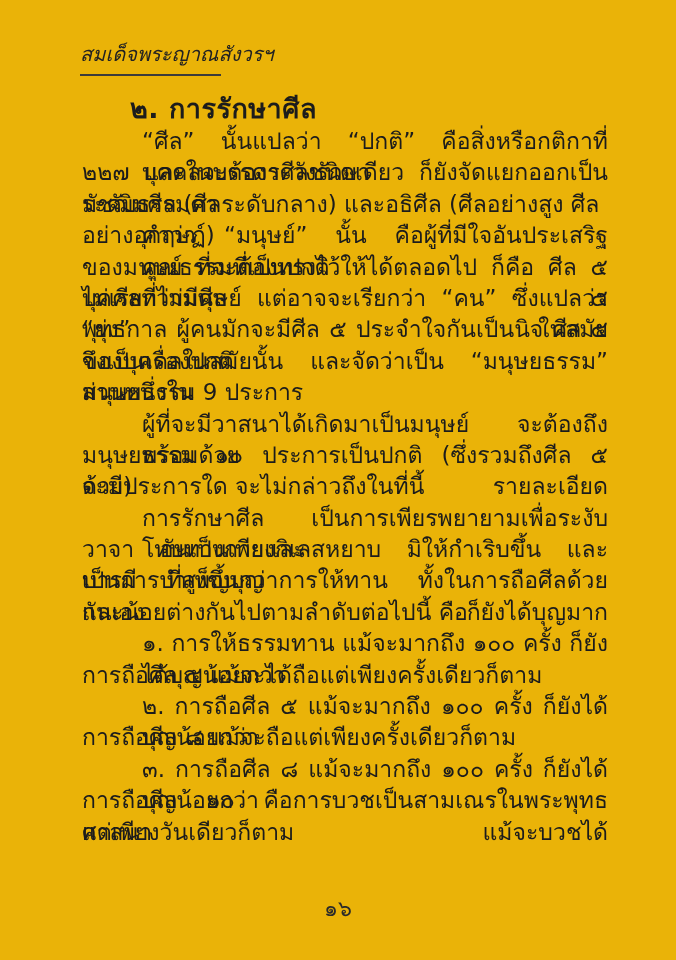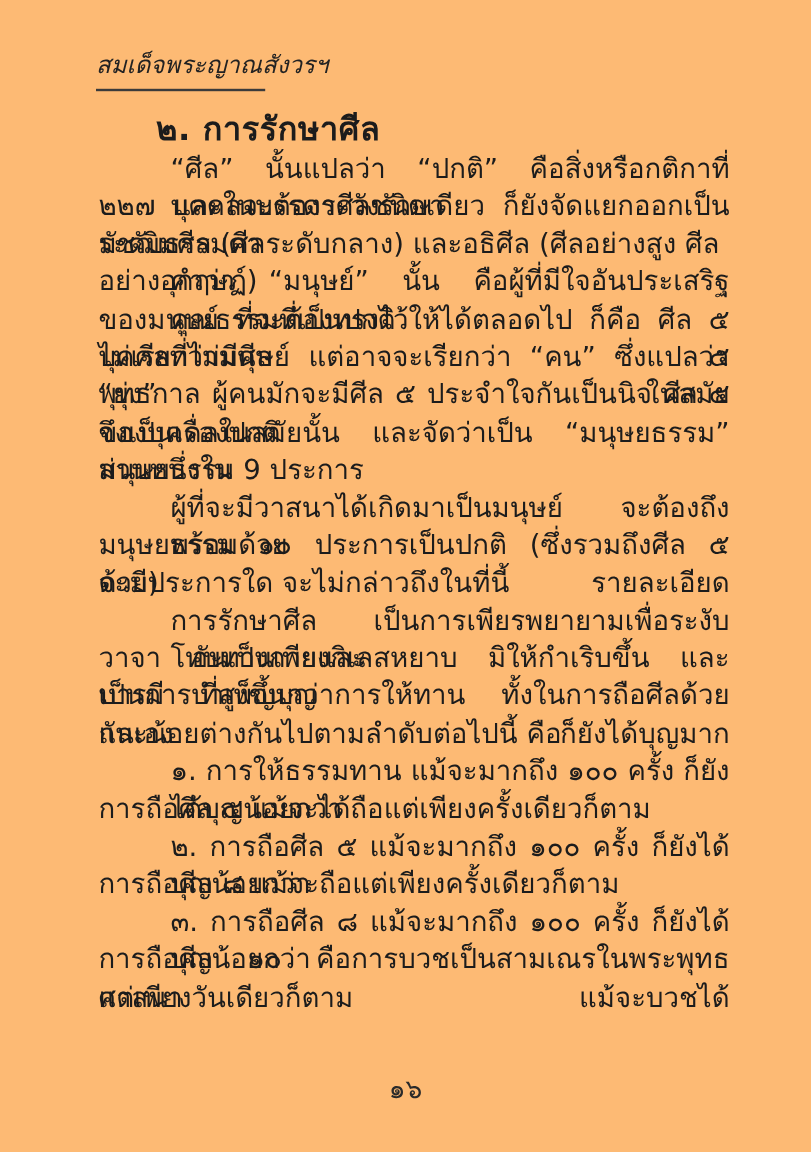--- a/index.html
+++ b/index.html
@@ -4,21 +4,21 @@
 <style>
   html, body {
     margin: 0;
     padding: 0;
     background: #ffffff;
   }
   .page {
     position: relative;
     width: 676px;
     height: 960px;
-    background: #fdba74;
+    background: #eab308;
     overflow: hidden;
     font-family: "DejaVu Sans", sans-serif;
     color: #1c1c1c;
   }
   .running-head {
     position: absolute;
     left: 80px;
     top: 40px;
     width: 200px;
     font-family: "DejaVu Serif", serif;

